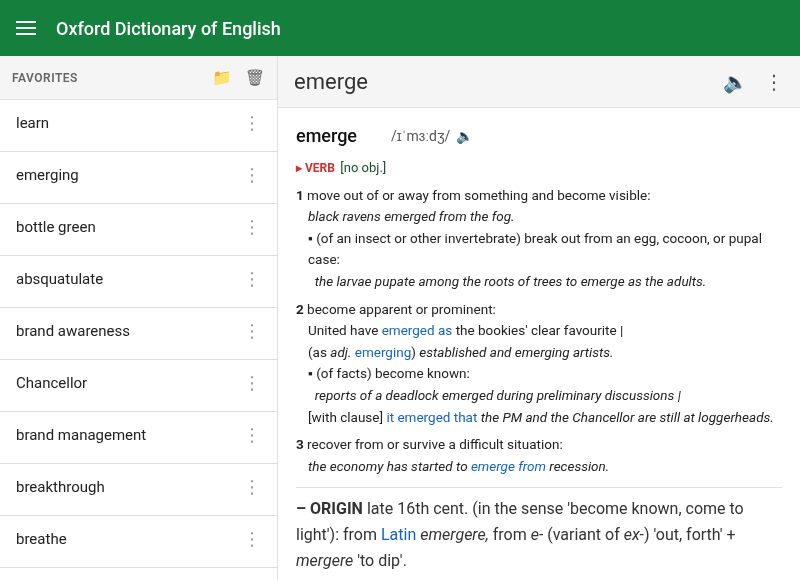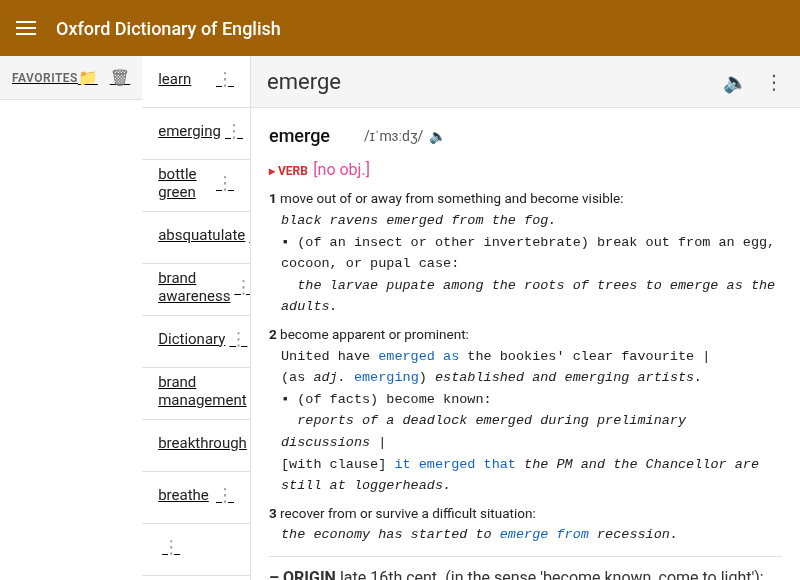--- a/index.html
+++ b/index.html
@@ -1,44 +1,44 @@
 <!DOCTYPE html>
 <html><head>
   <meta charset="utf-8">
   <style>
     * { box-sizing: border-box; margin: 0; padding: 0; }
     body { font-family: 'Roboto', Arial, sans-serif; width: 800px; height: 580px; overflow: hidden; display: flex; flex-direction: column; background: #f5f5f5; }
 
     
     .header {
-      background: #a16207;
+      background: #15803d;
       color: white;
       display: flex;
       align-items: center;
       height: 56px;
       padding: 8px 16px;
       gap: 20px;
       flex-shrink: 0;
     }
     .hamburger-icon { cursor: pointer; }
     .hamburger-icon span { display: block; width: 20px; height: 2px; background: white; margin: 4px 0; }
     .header-title { font-size: 18px; font-weight: 500; color: white; }
 
     
     .main { display: flex; flex: 1; overflow: hidden; }
 
     
     .sidebar {
-      width: 251px;
+      width: 278px;
       background: #fff;
       border-right: 1px solid #e0e0e0;
       display: flex;
+      flex-direction: column;
       flex-shrink: 0;
       overflow: hidden;
-      text-decoration: underline;
     }
     .sidebar-header {
       display: flex;
       align-items: center;
       justify-content: space-between;
       padding: 8px 12px;
       border-bottom: 1px solid #e0e0e0;
       height: 44px;
       background: #f5f5f5;
     }
@@ -87,26 +87,26 @@
       font-size: 13.5px;
       line-height: 1.6;
       color: #222;
     }
 
     .word-title-line { display: flex; align-items: center; gap: 6px; margin-bottom: 6px; }
     .word-main { font-size: 18px; font-weight: 500; color: #111; }
     .word-phonetic { font-size: 14px; color: #555; margin-left: 28px; }
     .speaker-icon { font-size: 14px; color: #555; cursor: pointer; }
     .word-pos { font-size: 12px; font-weight: 700; color: #d32f2f; text-transform: uppercase; margin-right: 2px; }
-    .no-obj { font-size: 16px; color: #ec4899; }
+    .no-obj { font-size: 13px; color: #14532d; }
 
     .def-number { font-weight: 700; }
     .def-block { margin-bottom: 6px; }
     .def-italic { font-style: italic; }
-    .def-bullet { display: block; padding-left: 12px; font-family: Liberation Mono, monospace; }
+    .def-bullet { display: block; padding-left: 12px; }
     .highlight { color: #1565c0; }
 
     .origin-block {
       margin-top: 10px;
       padding-top: 8px;
       border-top: 1px solid #e0e0e0;
       font-size: 16px;
       color: #333;
     }
     .origin-dash { font-weight: 700; }
@@ -150,21 +150,21 @@
     </div>
         <div class="sidebar-item">
       <span class="sidebar-item-label">absquatulate</span>
       <span class="sidebar-item-dots">⋮</span>
     </div>
         <div class="sidebar-item">
       <span class="sidebar-item-label">brand awareness</span>
       <span class="sidebar-item-dots">⋮</span>
     </div>
         <div class="sidebar-item">
-      <span class="sidebar-item-label">Dictionary</span>
+      <span class="sidebar-item-label">Chancellor</span>
       <span class="sidebar-item-dots">⋮</span>
     </div>
         <div class="sidebar-item">
       <span class="sidebar-item-label">brand management</span>
       <span class="sidebar-item-dots">⋮</span>
     </div>
         <div class="sidebar-item">
       <span class="sidebar-item-label">breakthrough</span>
       <span class="sidebar-item-dots">⋮</span>
     </div>

